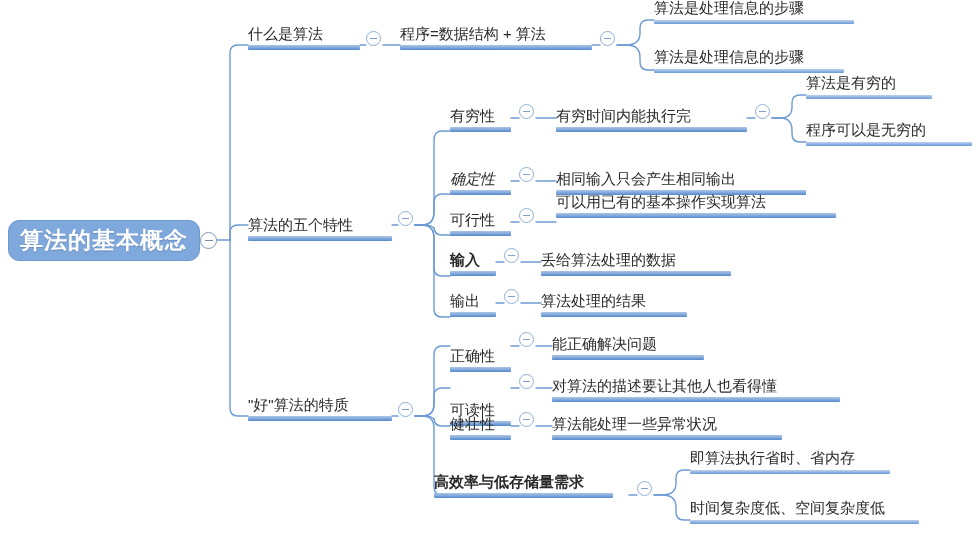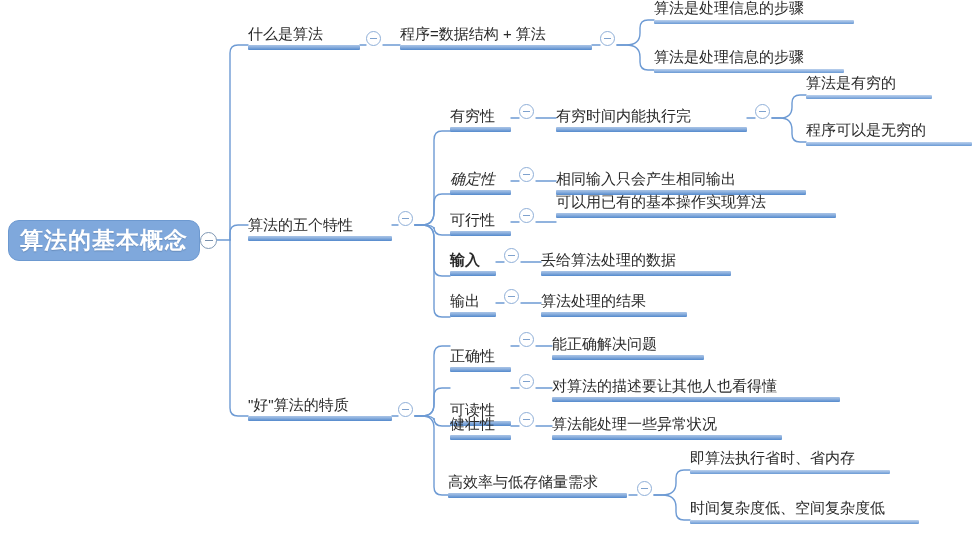--- a/index.html
+++ b/index.html
@@ -306,21 +306,21 @@
     <span class="label">健壮性</span>
     <span class="bar" style="width:61px;"></span>
   </div>
   <div class="toggle" style="left:519px; top:412px;"></div>
 
   <div class="topic" style="left:552px; top:414px; width:230px; height:26px;">
     <span class="label">算法能处理一些异常状况</span>
     <span class="bar" style="width:230px;"></span>
   </div>
 
-  <div class="topic" style="left:448px; top:470px; width:179px; height:28px;">
+  <div class="topic" style="left:434px; top:470px; width:179px; height:28px;font-weight:bold;">
     <span class="label">高效率与低存储量需求</span>
     <span class="bar" style="width:179px;"></span>
   </div>
   <div class="toggle" style="left:637px; top:481px;"></div>
 
   <div class="topic thin" style="left:690px; top:451px; width:200px; height:23px;">
     <span class="label">即算法执行省时、省内存</span>
     <span class="bar" style="width:200px;"></span>
   </div>
 

